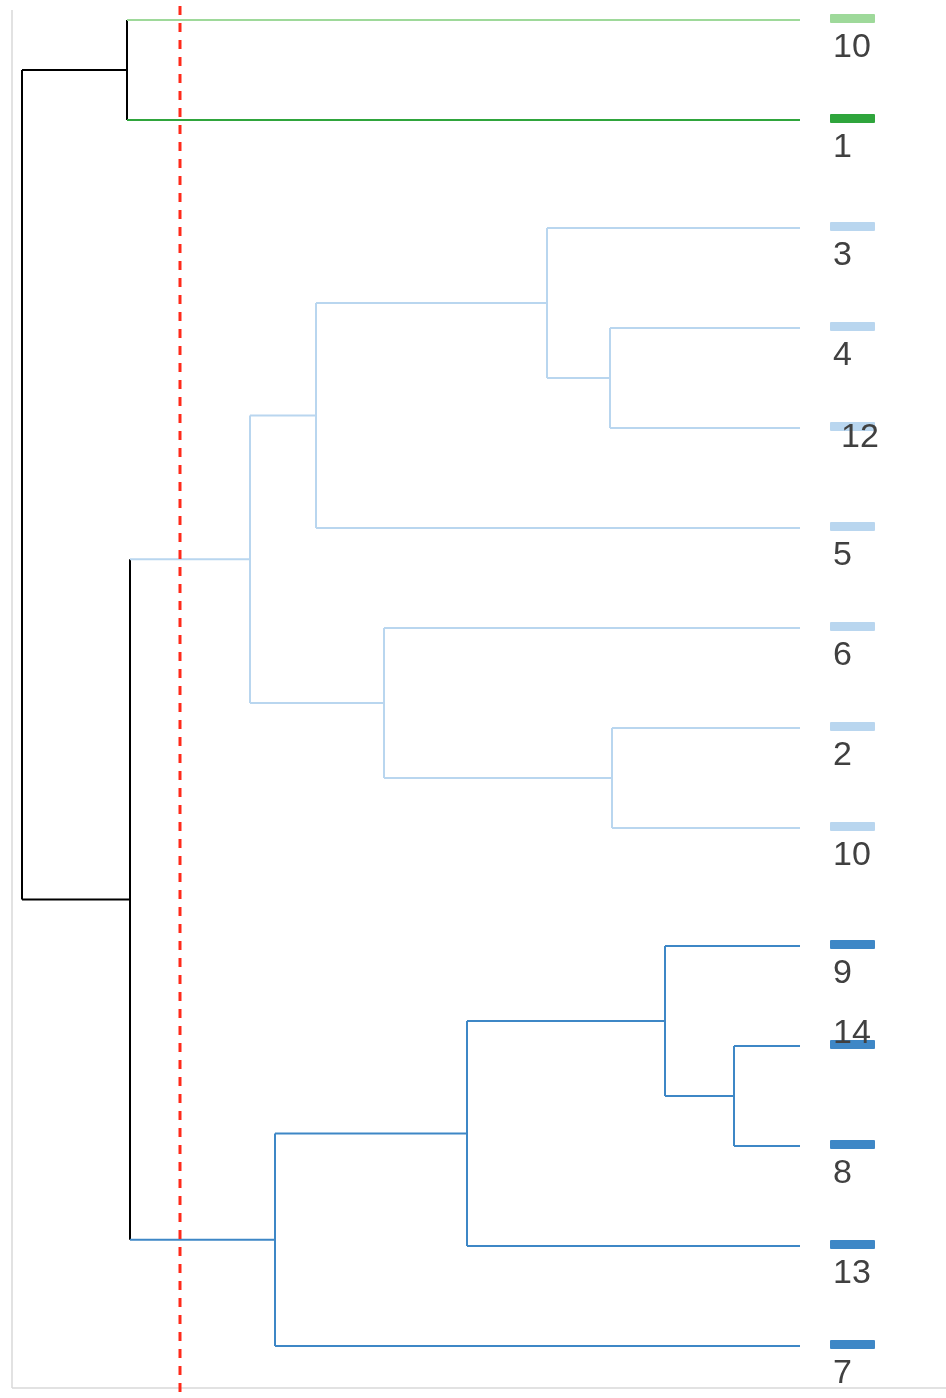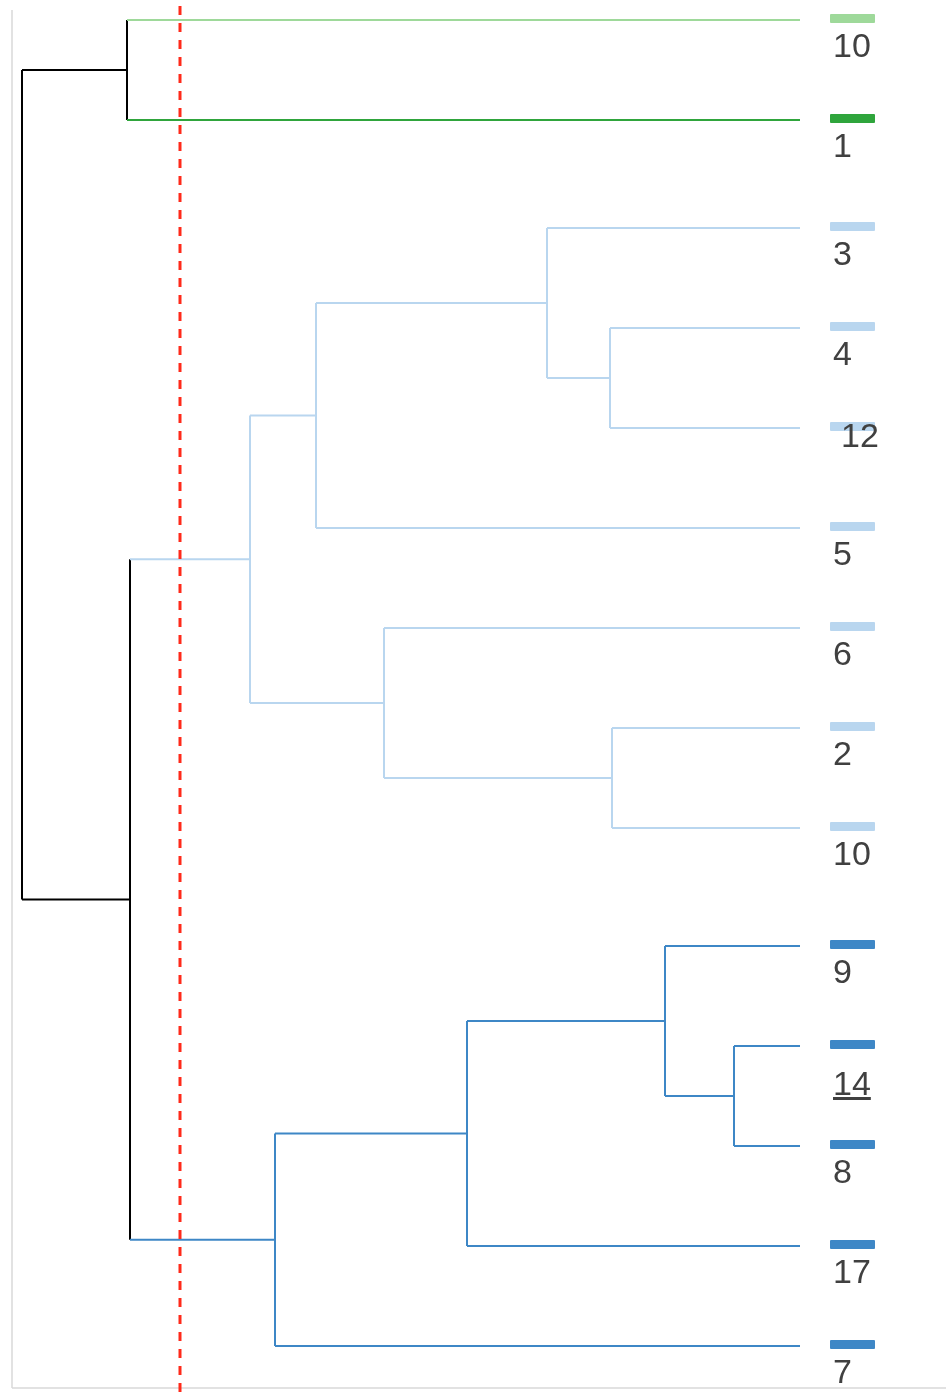--- a/index.html
+++ b/index.html
@@ -94,20 +94,20 @@
     <div class="leaf-label" style="left: 833px; top: 534px;">5</div>
     <div class="leaf-marker" style="left: 830px; width: 45px; top: 622px; background: rgb(185, 214, 239);"></div>
     <div class="leaf-label" style="left: 833px; top: 634px;">6</div>
     <div class="leaf-marker" style="left: 830px; width: 45px; top: 722px; background: rgb(185, 214, 239);"></div>
     <div class="leaf-label" style="left: 833px; top: 734px;">2</div>
     <div class="leaf-marker" style="left: 830px; width: 45px; top: 822px; background: rgb(185, 214, 239);"></div>
     <div class="leaf-label" style="left: 833px; top: 834px;">10</div>
     <div class="leaf-marker" style="left: 830px; width: 45px; top: 940px; background: rgb(62, 135, 198);"></div>
     <div class="leaf-label" style="left: 833px; top: 952px;">9</div>
     <div class="leaf-marker" style="left: 830px; width: 45px; top: 1040px; background: rgb(62, 135, 198);"></div>
-    <div class="leaf-label" style="left: 833px; top: 1064px; text-decoration: underline;">14</div>
+    <div class="leaf-label" style="left: 833px; top: 1012px;">14</div>
     <div class="leaf-marker" style="left: 830px; width: 45px; top: 1140px; background: rgb(62, 135, 198);"></div>
     <div class="leaf-label" style="left: 833px; top: 1152px;">8</div>
     <div class="leaf-marker" style="left: 830px; width: 45px; top: 1240px; background: rgb(62, 135, 198);"></div>
-    <div class="leaf-label" style="left: 833px; top: 1252px;">17</div>
+    <div class="leaf-label" style="left: 833px; top: 1252px;">13</div>
     <div class="leaf-marker" style="left: 830px; width: 45px; top: 1340px; background: rgb(62, 135, 198);"></div>
     <div class="leaf-label" style="left: 833px; top: 1352px;">7</div>
   </div>
 
 </body></html>

